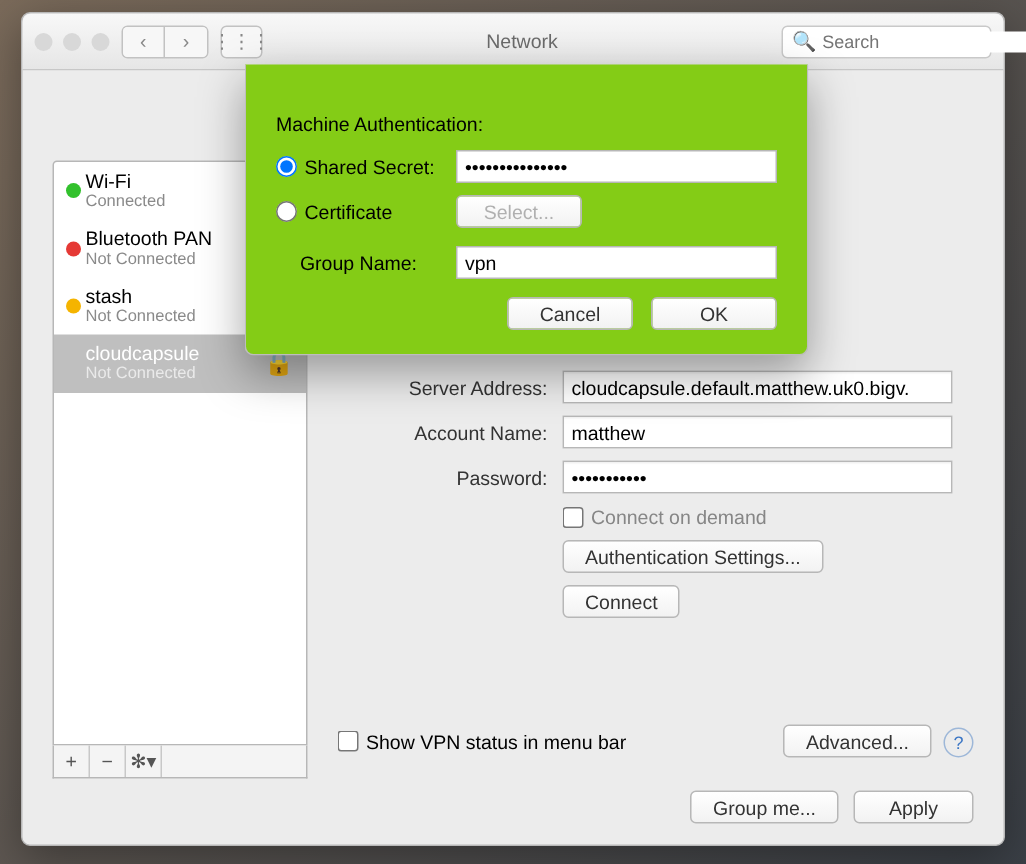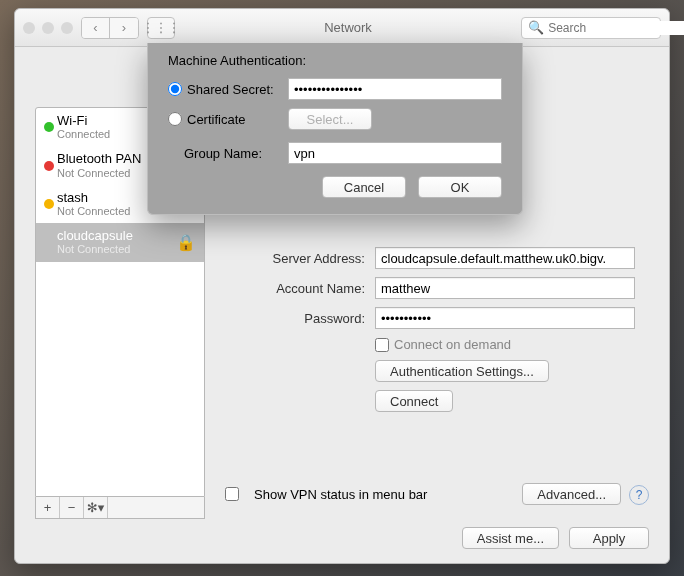--- a/index.html
+++ b/index.html
@@ -33,28 +33,28 @@
 
   .form { position: absolute; left: 210px; top: 200px; right: 20px; }
   .row { display:flex; align-items:center; margin-bottom: 8px; }
   .row label { width: 150px; text-align: right; padding-right: 10px; color: #333; }
   .row input[type=text], .row input[type=password] { flex:1; max-width:260px; height:22px; border:1px solid #b7b7b7; border-radius:0; padding:0 5px; font-size:13px; box-shadow: inset 0 1px 1px rgba(0,0,0,.06); }
   .row .chk { display:flex; align-items:center; gap:5px; color:#868686; }
   .btn { height:22px; padding: 0 14px; border:1px solid #b7b7b7; border-radius:4px; background:linear-gradient(#fff,#f2f2f2); color:#333; cursor:pointer; font-size:13px; }
   .btn.disabled { color:#b0b0b0; }
 
   .bottomrow { position:absolute; left:210px; right:20px; bottom:58px; display:flex; align-items:center; justify-content:space-between; }
-  .bottomrow .chk { display:flex; align-items:center; gap:15px; }
+  .bottomrow .chk { display:flex; align-items:center; gap:5px; }
   .help { width:20px; height:20px; border:1px solid #9db7d8; border-radius:50%; color:#3a75c4; display:inline-flex; align-items:center; justify-content:center; font-size:12px; margin-left:8px; cursor:pointer; }
 
   .footer { position:absolute; bottom:14px; right:20px; display:flex; gap:10px; }
   .footer .btn { min-width:80px; }
 
   
-  .sheet { position:absolute; left:132px; top:34px; width:376px; background:#a3a3a3; border:1px solid #bdbdbd; border-top:none; border-radius:0 0 6px 6px; box-shadow:0 12px 30px rgba(0,0,0,.35); padding: 10px 20px 16px 20px; z-index:10; }
+  .sheet { position:absolute; left:148px; top:34px; width:376px; background:#84cc16; border:1px solid #bdbdbd; border-top:none; border-radius:0 0 6px 6px; box-shadow:0 12px 30px rgba(0,0,0,.35); padding: 32px 20px 16px 20px; z-index:10; }
   .sheet h4 { font-weight:normal; margin-bottom:10px; }
   .sheet .r { display:flex; align-items:center; margin-bottom:8px; }
   .sheet .r .radio { width:120px; display:flex; align-items:center; gap:5px; }
   .sheet .r input[type=password], .sheet .r input[type=text] { flex:1; height:22px; border:1px solid #b7b7b7; border-radius:0; padding:0 5px; }
   .sheet .r label.l { width:120px; text-align:center; padding-right:10px; }
   .sheet .actions { display:flex; justify-content:flex-end; gap:12px; margin-top:12px; }
   .sheet .btn { min-width:84px; }
   input[type=radio], input[type=checkbox] { width:14px; height:14px; }
 </style>
 </head>
@@ -156,21 +156,21 @@
         <input type="checkbox" style="">
         <span>Show VPN status in menu bar</span>
       </div>
       <div style="display:flex;align-items:flex-end;">
         <button class="btn">Advanced...</button>
         <span class="help">?</span>
       </div>
     </div>
 
     <div class="footer">
-      <button class="btn">Assist me...</button>
+      <button class="btn">Group me...</button>
       <button class="btn">Apply</button>
     </div>
 
   </div>
 
   <div class="sheet">
     <h4>Machine Authentication:</h4>
     <div class="r">
       <span class="radio">
         <input type="radio" name="ma" checked="" style="">

